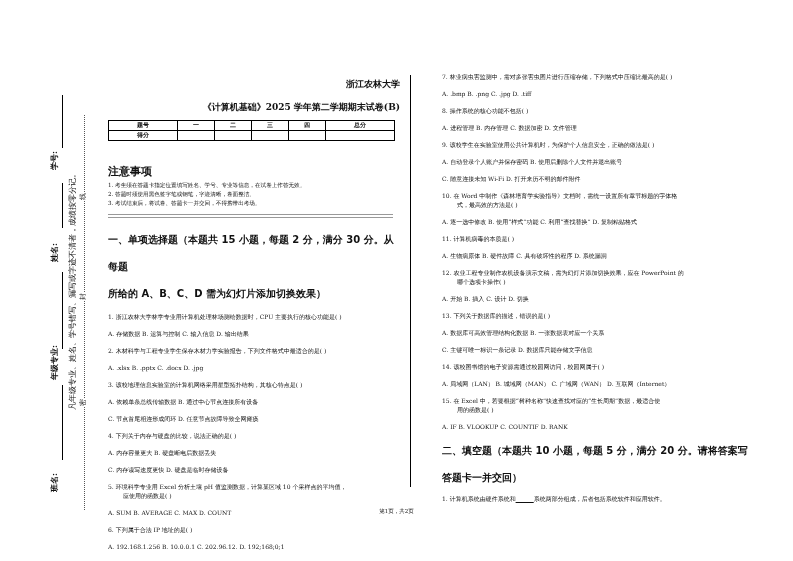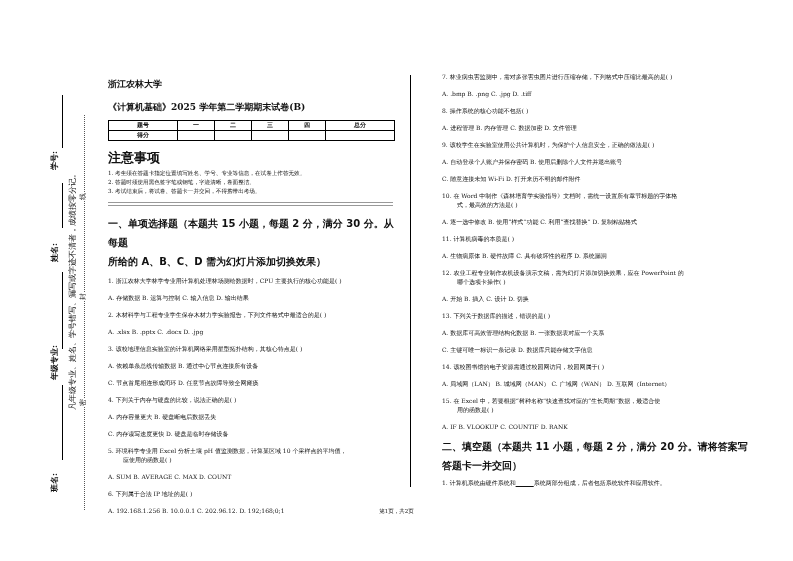--- a/index.html
+++ b/index.html
@@ -7,28 +7,28 @@
          font-family:"DejaVu Serif","Liberation Serif",serif; color:#111; }
   
   .vline { position:absolute; width:1px; background:#000; }
   .dotline { position:absolute; width:0; border-left:1px dotted #555; }
   .rot { position:absolute; transform-origin:0 0; transform:rotate(-90deg);
          white-space:nowrap; font-size:7px; line-height:9px; }
   .rot.bold { font-size:8px; font-weight:bold; }
 
   .col1 { position:absolute; left:108px; top:78px; width:292px; }
   .col2 { position:absolute; left:442px; top:73px; width:285px; }
-  .title1 { text-align:left; font-weight:bold; font-size:9px; margin:0 0 10px 0; }
-  .title2 { text-align:left; font-weight:bold; font-size:9px; margin:0 0 6px 0; }
+  .title1 { text-align:right; font-weight:bold; font-size:9px; margin:0 0 10px 0; }
+  .title2 { text-align:right; font-weight:bold; font-size:9px; margin:0 0 6px 0; }
   table.score { border-collapse:collapse; width:287px; font-size:6px; font-weight:bold; }
   table.score td { border:1px solid #000; height:8px; text-align:center; padding:0; }
-  .notice-h { font-weight:bold; font-size:13px; margin:8px 0 2px 0; }
+  .notice-h { font-weight:bold; font-size:11px; margin:23px 0 2px 0; }
   .notice { font-size:5.6px; line-height:9px; }
   .sep { height:2px; border-top:1px solid #999; border-bottom:1px solid #999; margin:6px 0 8px 0; width:285px; }
-  .sec { font-family:"DejaVu Sans","Liberation Sans",sans-serif; font-weight:bold; font-size:10px; line-height:19px; }
+  .sec { font-family:"DejaVu Sans","Liberation Sans",sans-serif; font-weight:bold; font-size:10px; line-height:27px; }
   .q { font-size:6px; line-height:8px; margin:4px 0 0 0; }
   .opt { font-size:6px; line-height:8px; margin:9px 0 0 0; }
   .qi { padding-left:15px; }
   .footer { position:absolute; left:0; width:793px; top:508px; text-align:center; font-size:5.5px; }
   .divider { position:absolute; left:410px; top:75px; width:1px; height:412px; background:#000; }
 </style>
 </head>
 <body>
 
 <div class="vline" style="left:62px; top:95px; height:53px;"></div>
@@ -134,21 +134,21 @@
   <div class="opt">C. 主键可唯一标识一条记录  D. 数据库只能存储文字信息</div>
 
   <div class="opt">14. 该校图书馆的电子资源需通过校园网访问，校园网属于(   )</div>
   <div class="opt">A. 局域网（LAN）  B. 城域网（MAN）  C. 广域网（WAN）  D. 互联网（Internet）</div>
 
   <div class="opt">15. 在 Excel 中，若要根据“树种名称”快速查找对应的“生长周期”数据，最适合使</div>
   <div class="q qi" style="margin-top:1px;">用的函数是(   )</div>
   <div class="opt">A. IF B. VLOOKUP C. COUNTIF D. RANK</div>
 
   <div class="sec" style="margin-top:6px;">
-    <div style="white-space:nowrap;">二、填空题（本题共 11 小题，每题 2 分，满分 20 分。请将答案写</div>
+    <div style="white-space:nowrap;">二、填空题（本题共 10 小题，每题 5 分，满分 20 分。请将答案写</div>
     <div>答题卡一并交回）</div>
   </div>
   <div class="q" style="margin-top:4px;">
     <span>1.  计算机系统由硬件系统和</span><span style="text-decoration:underline;">______</span><span>系统两部分组成，后者包括系统软件和应用软件。</span>
   </div>
 </div>
 
 <div class="footer">第1页，共2页</div>
 
 </body></html>

